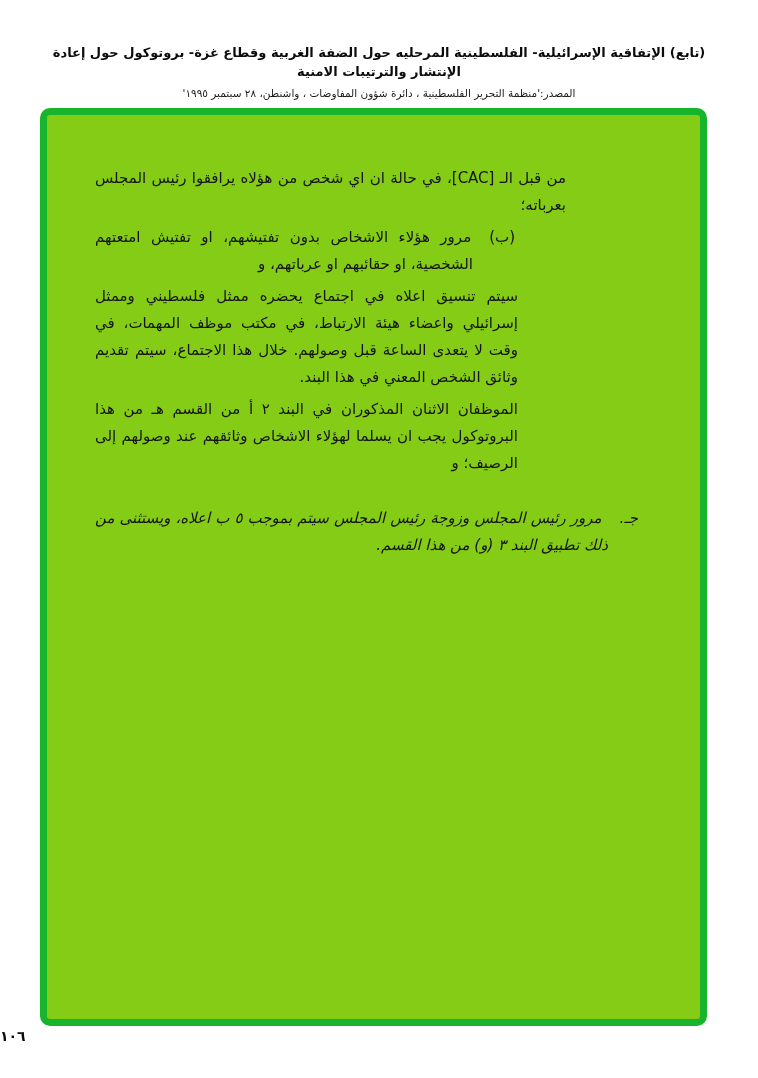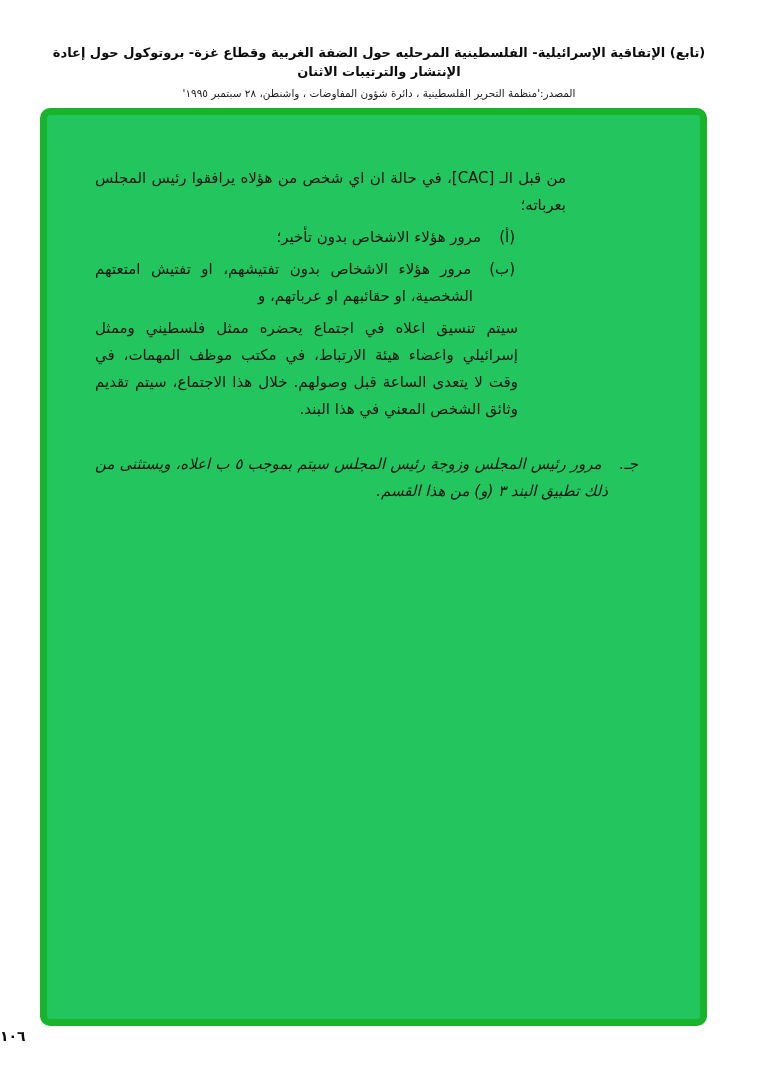--- a/index.html
+++ b/index.html
@@ -23,21 +23,21 @@
   .header-source{
     font-size:10.5px;font-weight:normal;margin-top:5px;color:#1a1a1a;
   }
   
   .content-box{
     position:absolute;left:40px;top:108px;
     width:667px;height:918px;
     border:7px solid #18b42c;
     border-radius:10px;
     box-sizing:border-box;
-    background:#22c55e;
+    background:#84cc16;
   }
   
   .textcol{
     position:absolute;top:50px;right:62px;left:48px;
     direction:rtl;
     font-size:15px;line-height:27px;
     text-align:justify;
     color:#151515;
   }
   .block{margin:0 0 5px 0;}
@@ -59,45 +59,45 @@
     position:absolute;top:1028px;left:0;right:26px;
     text-align:left;
     font-size:14px;font-weight:bold;color:#0c0c0c;
     direction:rtl;
   }
 </style>
 </head>
 <body>
 
 <div class="header">
-  <div class="header-title">(تابع) الإتفاقية الإسرائيلية- الفلسطينية المرحليه حول الضفة الغربية وقطاع غزة- بروتوكول حول إعادة الإنتشار والترتيبات الاثنان</div>
+  <div class="header-title">(تابع) الإتفاقية الإسرائيلية- الفلسطينية المرحليه حول الضفة الغربية وقطاع غزة- بروتوكول حول إعادة الإنتشار والترتيبات الامنية</div>
   <div class="header-source">المصدر:'منظمة التحرير الفلسطينية ، دائرة شؤون المفاوضات ، واشنطن، ٢٨ سبتمبر ١٩٩٥'</div>
 </div>
 
 <div class="content-box">
   <div class="textcol" dir="rtl">
 
     <div class="block intro-para">
       <span>من قبل الـ [CAC]، في حالة ان اي شخص من هؤلاه يرافقوا رئيس المجلس بعرباته؛</span>
     </div>
 
 
-    <div class="block sub-item">
-      <span class="marker">(أ)</span><span>مرور هؤلاء الاشخاص بدون تأخير؛</span>
-    </div>
 
     <div class="block sub-item">
       <span class="marker">(ب)</span><span>مرور هؤلاء الاشخاص بدون تفتيشهم، او تفتيش امتعتهم الشخصية، او حقائبهم او عرباتهم، و</span>
     </div>
 
 
     <div class="block sub-para">
       <span>سيتم تنسيق اعلاه في اجتماع يحضره ممثل فلسطيني وممثل إسرائيلي واعضاء هيئة الارتباط، في مكتب موظف المهمات، في وقت لا يتعدى الساعة قبل وصولهم. خلال هذا الاجتماع، سيتم تقديم وثائق الشخص المعني في هذا البند.</span>
     </div>
 
+    <div class="block sub-para">
+      <span>الموظفان الاثنان المذكوران في البند ٢ أ من القسم هـ من هذا البروتوكول يجب ان يسلما لهؤلاء الاشخاص وثائقهم عند وصولهم إلى الرصيف؛ و</span>
+    </div>
 
 
     <div class="block top-item">
       <span class="marker">جـ.</span><span>مرور رئيس المجلس وزوجة رئيس المجلس سيتم بموجب ٥ ب اعلاه، ويستثنى من ذلك تطبيق البند ٣ (و) من هذا القسم.</span>
     </div>
 
   </div>
 </div>
 
 <div class="page-number">١٠٦</div>

